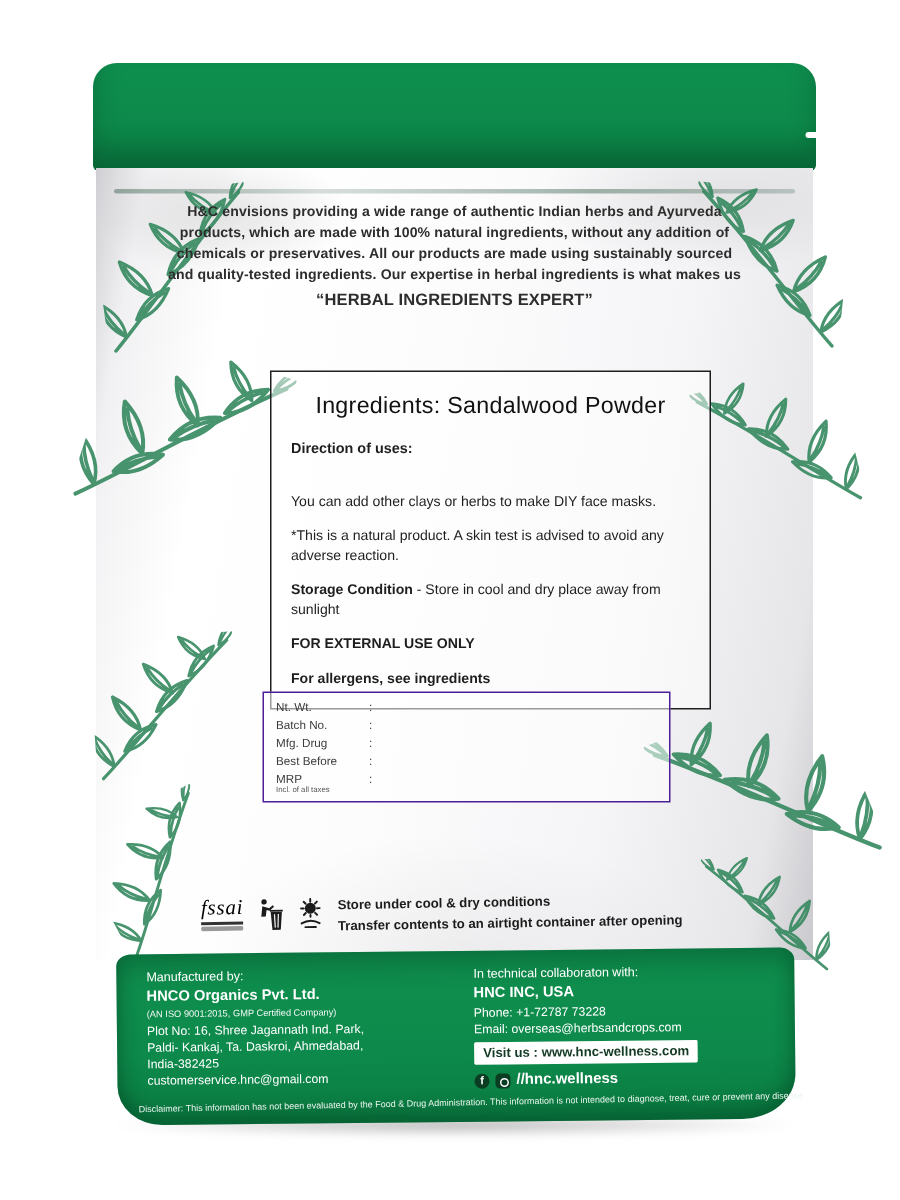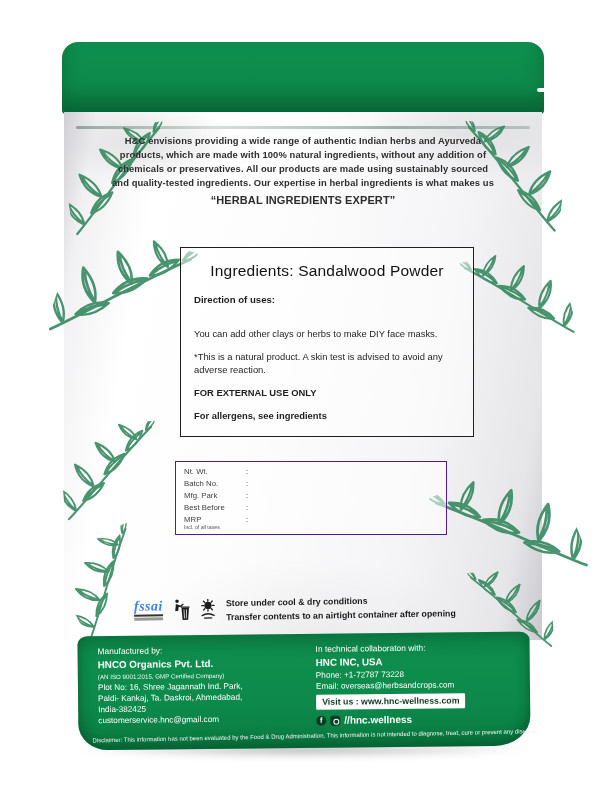--- a/index.html
+++ b/index.html
@@ -67,21 +67,21 @@
     padding:4px 8px 3px 8px;
   }
   .t-row{display:flex;align-items:flex-start;font-size:7.8px;color:#3c3c3c;line-height:1.55;}
   .t-label{width:62px;}
   .t-sub{display:block;font-size:5.2px;color:#555;line-height:1;margin-top:-1px;}
   .t-colon{width:14px;}
   .t-value{flex:1;}
   
   .storage-banner{position:absolute;left:72px;top:554px;display:flex;align-items:flex-start;transform:rotate(-1deg);}
   .fssai{margin-right:10px;margin-top:2px;text-align:center;}
-  .fssai-word{display:block;font-family:"Liberation Serif", serif;font-style:italic;font-weight:700;font-size:14px;color:#3b82f6;line-height:.9;letter-spacing:.5px;}
+  .fssai-word{display:block;font-family:"Liberation Serif", serif;font-style:italic;font-weight:400;font-size:14px;color:#000000;line-height:.9;letter-spacing:.5px;}
   .fssai-bar{display:block;height:2px;background:#333;margin-top:1px;}
   .fssai-lic{display:block;height:3px;background:#999;margin-top:1.5px;border-radius:1px;}
   .banner-icon{margin-right:8px;margin-top:1px;}
   .storage-lines{font-size:8.8px;font-weight:800;color:#1c1c1c;line-height:1.55;}
   
   .bottom-panel{
     position:absolute;left:16px;top:592px;width:452px;height:114px;
     background:linear-gradient(180deg,#0f8f4e 0%, #0d8a4b 60%, #0a7a41 100%);
     border-radius:10px 10px 36px 30px / 8px 8px 30px 26px;
     transform:rotate(-.6deg);
@@ -185,37 +185,38 @@
     <span>H&amp;C envisions providing a wide range of authentic Indian herbs and Ayurveda products, which are made with 100% natural ingredients, without any addition of chemicals or preservatives. All our products are made using sustainably sourced and quality-tested ingredients. Our expertise in herbal ingredients is what makes us</span>
     <div class="brand-tagline">“HERBAL INGREDIENTS EXPERT”</div>
   </div>
 
   <div class="info-box">
     <div class="info-title">Ingredients: Sandalwood Powder</div>
     <div class="info-heading">Direction of uses:</div>
     <p><br>
       <span>You can add other clays or herbs to make DIY face masks.</span></p>
     <p>*This is a natural product. A skin test is advised to avoid any adverse reaction.</p>
+    <p><span class="b">Storage Condition</span><span> - Store in cool and dry place away from sunlight</span></p>
     <p class="b">FOR EXTERNAL USE ONLY</p>
     <p class="b" style="margin-bottom:2px;">For allergens, see ingredients</p>
   </div>
 
   <div class="details-table">
       <div class="t-row">
       <span class="t-label"><span>Nt. Wt.</span><span class="t-sub"></span></span>
       <span class="t-colon">:</span>
       <span class="t-value"></span>
     </div>
       <div class="t-row">
       <span class="t-label"><span>Batch No.</span><span class="t-sub"></span></span>
       <span class="t-colon">:</span>
       <span class="t-value"></span>
     </div>
       <div class="t-row">
-      <span class="t-label"><span>Mfg. Park</span><span class="t-sub"></span></span>
+      <span class="t-label"><span>Mfg. Drug</span><span class="t-sub"></span></span>
       <span class="t-colon">:</span>
       <span class="t-value"></span>
     </div>
       <div class="t-row">
       <span class="t-label"><span>Best Before</span><span class="t-sub"></span></span>
       <span class="t-colon">:</span>
       <span class="t-value"></span>
     </div>
       <div class="t-row">
       <span class="t-label"><span>MRP</span><span class="t-sub">Incl. of all taxes</span></span>

